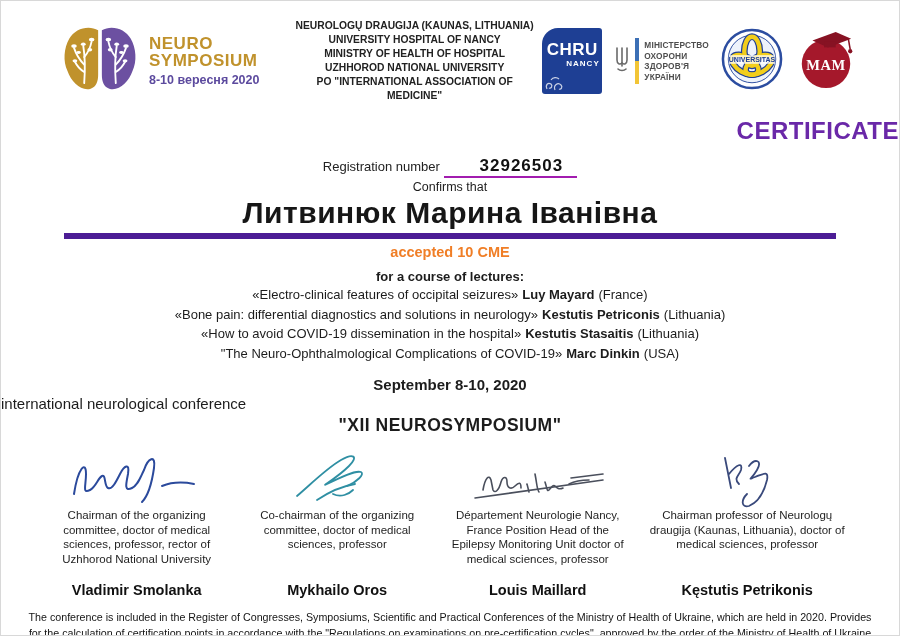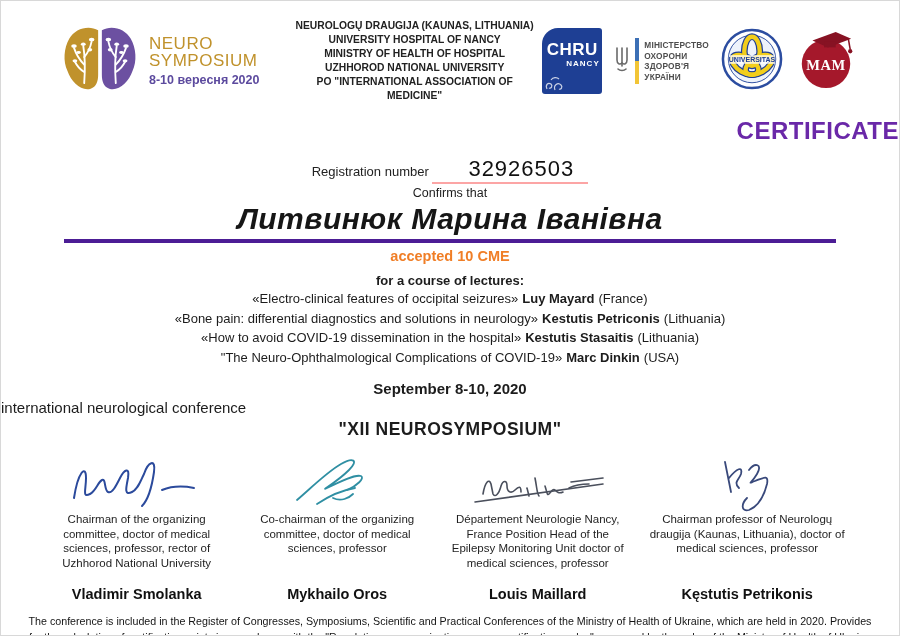--- a/index.html
+++ b/index.html
@@ -6,43 +6,43 @@
   .page{
     position:relative;width:900px;height:636px;box-sizing:border-box;
     background:#fff;border:1px solid #d8d8d8;overflow:hidden;
     font-family:"Liberation Sans", sans-serif;color:#1c1c1c;
   }
   
   .header{display:flex;align-items:center;justify-content:space-between;
     padding:18px 42px 0 60px;}
   .brand{display:flex;align-items:center;gap:10px;min-width:226px;}
   .brand-text{line-height:1.05;}
-  .brand-title{font-weight:normal;font-size:17px;color:#c0922c;letter-spacing:.5px;}
+  .brand-title{font-weight:bold;font-size:17px;color:#c0922c;letter-spacing:.5px;}
   .brand-sub{font-weight:bold;font-size:12.5px;color:#5c4a9e;margin-top:4px;}
   .orgs{text-align:center;font-weight:bold;font-size:10.3px;line-height:14px;color:#222;flex:1;padding:0 8px;}
   .plogos{display:flex;align-items:center;gap:12px;}
   
   .chru{position:relative;width:60px;height:66px;background:#1e3f94;
     border-radius:16px 3px 3px 3px;color:#fff;overflow:hidden;}
   .chru-line1{font-weight:bold;font-size:17px;letter-spacing:.5px;text-align:center;margin-top:12px;}
   .chru-line2{font-size:8px;font-weight:bold;text-align:right;padding-right:7px;letter-spacing:1px;margin-top:-1px;padding-left:24px;}
   .chru-swirl{position:absolute;left:1px;bottom:1px;opacity:.85;}
   
   .ministry{display:flex;align-items:center;gap:5px;}
   .ministry-bar{width:4px;height:46px;background:linear-gradient(#3c6fb5 0 50%,#f2c536 50% 100%);}
   .ministry-text{font-size:8.3px;font-weight:bold;color:#4d4d4d;line-height:10.5px;letter-spacing:.2px;}
   
   .footer{margin-top:12px;padding:0 22px;text-align:center;font-size:10.7px;line-height:15.5px;color:#141414;}
   
   .cert-title{margin-top:14px;text-align:right;font-weight:bold;font-size:24px;letter-spacing:.5px;}
   .reg-line{margin-top:11px;text-align:center;font-size:13px;color:#222;}
-  .reg-num{font-weight:normal;font-size:22px;border-bottom:2px solid #fca5a5;
+  .reg-num{font-weight:bold;font-size:17px;border-bottom:2px solid #a21caf;
     padding:0 14px 1px 36px;letter-spacing:1px;color:#111;}
   .confirms{text-align:center;font-size:12.5px;margin-top:4px;}
-  .holder-wrap{width:86%;margin:2px auto 0;border-bottom:4px solid #4c1d95;padding-bottom:3px;font-style:italic;}
+  .holder-wrap{width:86%;margin:2px auto 0;border-bottom:6px solid #4c1d95;padding-bottom:3px;}
   .holder{text-align:center;font-weight:bold;font-size:30px;color:#161616;letter-spacing:.5px;}
   .accepted{text-align:center;font-weight:bold;font-size:14.5px;margin-top:5px;}
   .course-label{text-align:center;font-weight:bold;font-size:13px;margin-top:9px;}
   .lectures{text-align:center;font-size:13px;line-height:19.5px;margin-top:1px;}
   .lecture span+span{margin-left:4px;}
   .lect-speaker{font-weight:bold;}
   .date{ text-align:center;font-weight:bold;font-size:15px;margin-top:13px;}
   .conf-type{text-align:left;font-size:15px;margin-top:2px;}
   .conf-name{text-align:center;font-weight:bold;font-size:17.5px;letter-spacing:.5px;margin-top:3px;}
   

